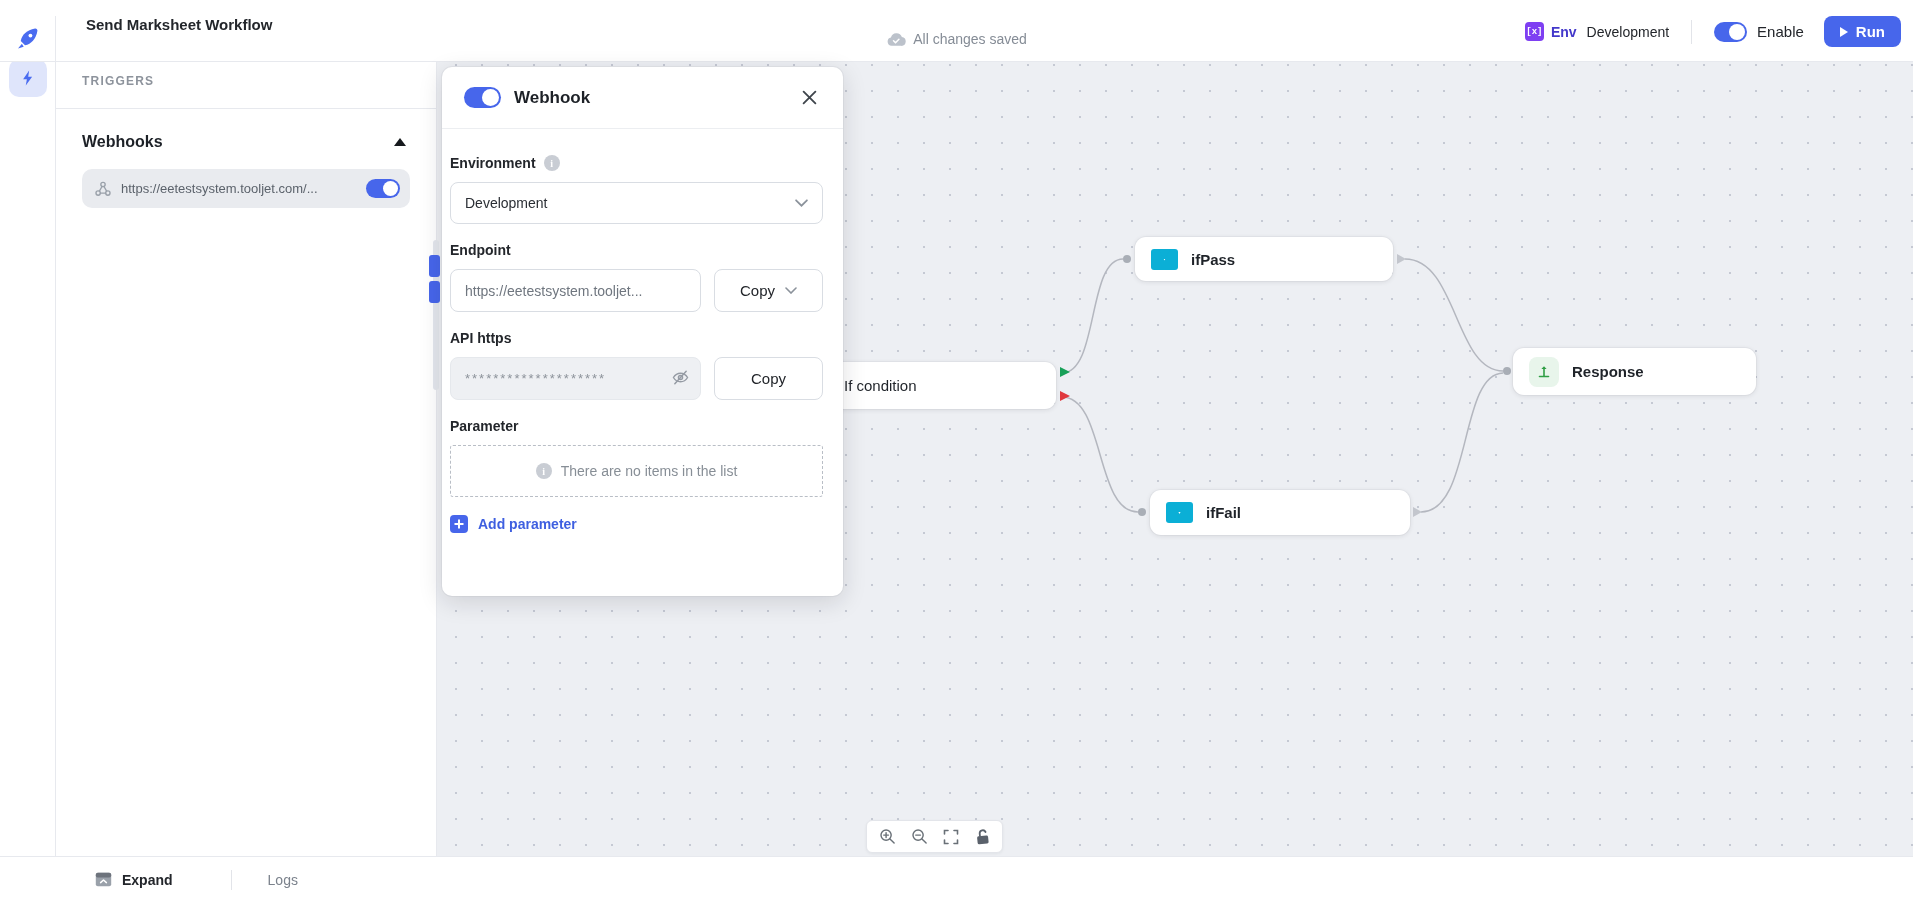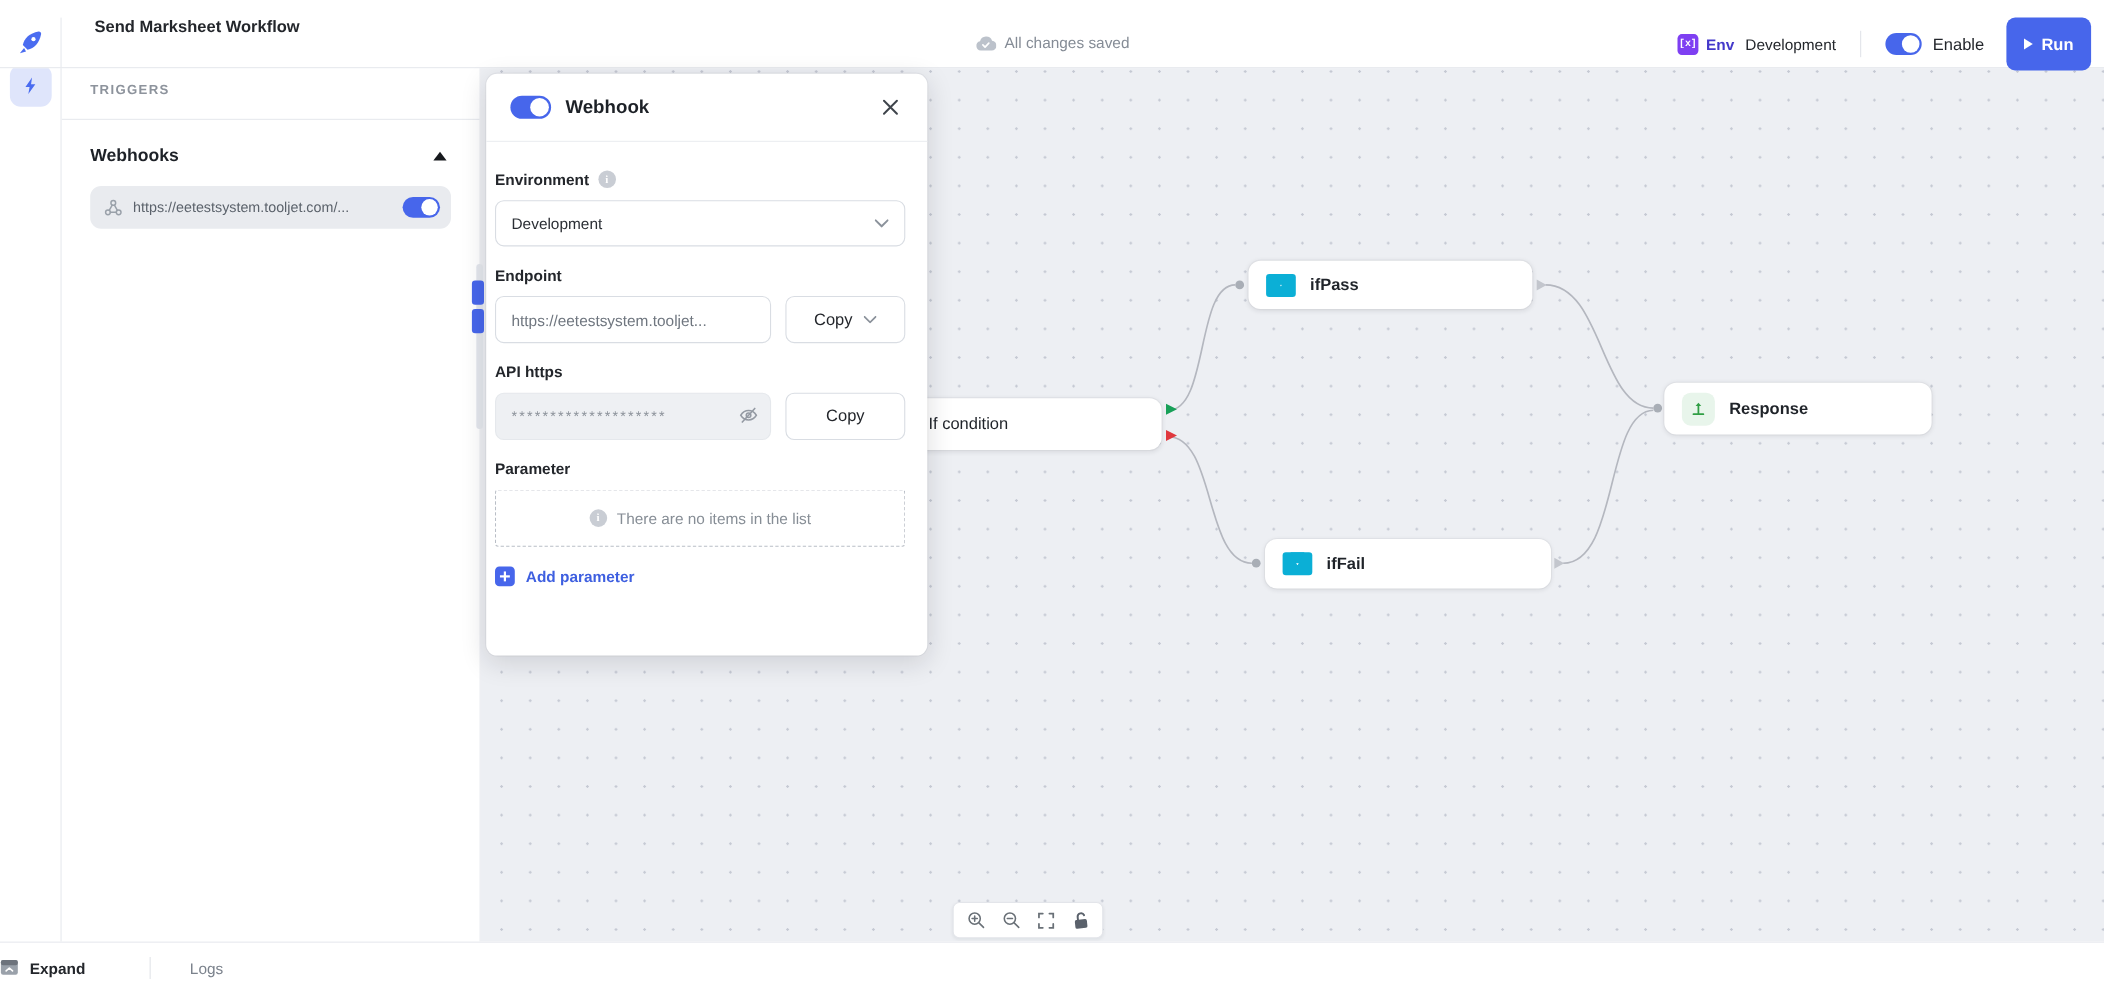--- a/index.html
+++ b/index.html
@@ -24,21 +24,21 @@
   .env-icon{width:19px;height:19px;border-radius:4px;background:#7e3ff2;color:#fff;font-size:9px;font-weight:700;display:flex;align-items:center;justify-content:center;font-family:"Liberation Mono",monospace;}
   .env-label{font-size:14px;font-weight:700;color:#4338ca;}
   .env-value{font-size:14px;font-weight:500;color:var(--text-dark);margin-left:3px;}
   .v-divider{width:1px;height:24px;background:#e2e4e9;margin:0 22px;}
   .toggle{position:relative;border-radius:20px;background:var(--accent);cursor:pointer;flex:none;}
   .toggle::after{content:'';position:absolute;top:2px;right:2px;bottom:2px;aspect-ratio:1/1;border-radius:50%;background:#fff;}
   .toggle.md{width:33px;height:20px;}
   .toggle.lg{width:37px;height:21px;}
   .toggle.sm{width:34px;height:19px;}
   .enable-label{font-size:15px;color:var(--text-dark);margin:0 20px 0 10px;}
-  .run-btn{height:48px;padding:0 16px;background:var(--accent);border:none;border-radius:8px;color:#fff;font-size:15px;font-weight:700;display:flex;align-items:center;gap:8px;cursor:pointer;}
+  .run-btn{height:31px;padding:0 16px;background:var(--accent);border:none;border-radius:8px;color:#fff;font-size:15px;font-weight:700;display:flex;align-items:center;gap:8px;cursor:pointer;}
   .play-icon{width:0;height:0;border-left:8px solid #fff;border-top:5px solid transparent;border-bottom:5px solid transparent;}
 
   
   .rail{position:absolute;left:0;top:46px;bottom:46px;width:56px;background:#fff;border-right:1px solid var(--border);z-index:15;display:flex;justify-content:center;padding-top:13px;}
   .rail-item{width:38px;height:38px;border-radius:10px;background:#dfe5fb;display:flex;align-items:center;justify-content:center;cursor:pointer;}
 
   
   .panel{position:absolute;left:56px;top:46px;bottom:46px;width:381px;background:#fff;border-right:1px solid var(--border);z-index:14;}
   .panel-head{padding:28px 26px 20px 26px;border-bottom:1px solid var(--border);}
   .panel-section-title{font-size:12px;font-weight:700;letter-spacing:1.2px;color:#8d939c;}
@@ -86,21 +86,21 @@
   .empty-box{border:1.5px dashed #b9bec6;border-radius:3px;height:52px;display:flex;align-items:center;justify-content:center;gap:9px;color:#878e96;font-size:14px;}
   .add-param{display:flex;align-items:center;gap:10px;margin-top:18px;background:none;border:none;cursor:pointer;}
   .plus-box{width:18px;height:18px;border-radius:4px;background:var(--accent);position:relative;flex:none;}
   .plus-box::before,.plus-box::after{content:'';position:absolute;background:#fff;left:50%;top:50%;transform:translate(-50%,-50%);}
   .plus-box::before{width:9px;height:2px;}
   .plus-box::after{width:2px;height:9px;}
   .add-param-label{color:#3e5fe0;font-size:14px;font-weight:700;}
 
   
   .bottombar{position:absolute;left:0;bottom:0;right:0;height:46px;background:#fff;border-top:1px solid var(--border);display:flex;align-items:center;z-index:20;}
-  .expand-btn{display:flex;align-items:center;gap:10px;background:none;border:none;cursor:pointer;}
+  .expand-btn{display:flex;align-items:center;gap:10px;margin-left:95px;background:none;border:none;cursor:pointer;}
   .expand-label{font-size:14px;font-weight:600;color:#23262b;}
   .bb-divider{width:1px;height:20px;background:#e2e4e9;margin:0 0 0 58px;}
   .logs-btn{margin-left:36px;background:none;border:none;font-size:14px;color:#7b828c;cursor:pointer;}
 
   .info-circle{width:16px;height:16px;border-radius:50%;background:#c9cdd4;color:#fff;font-size:10px;font-weight:700;display:inline-flex;align-items:center;justify-content:center;font-family:"Liberation Serif",serif;flex:none;}
 </style>
 </head>
 <body>
 
 <div class="app">

